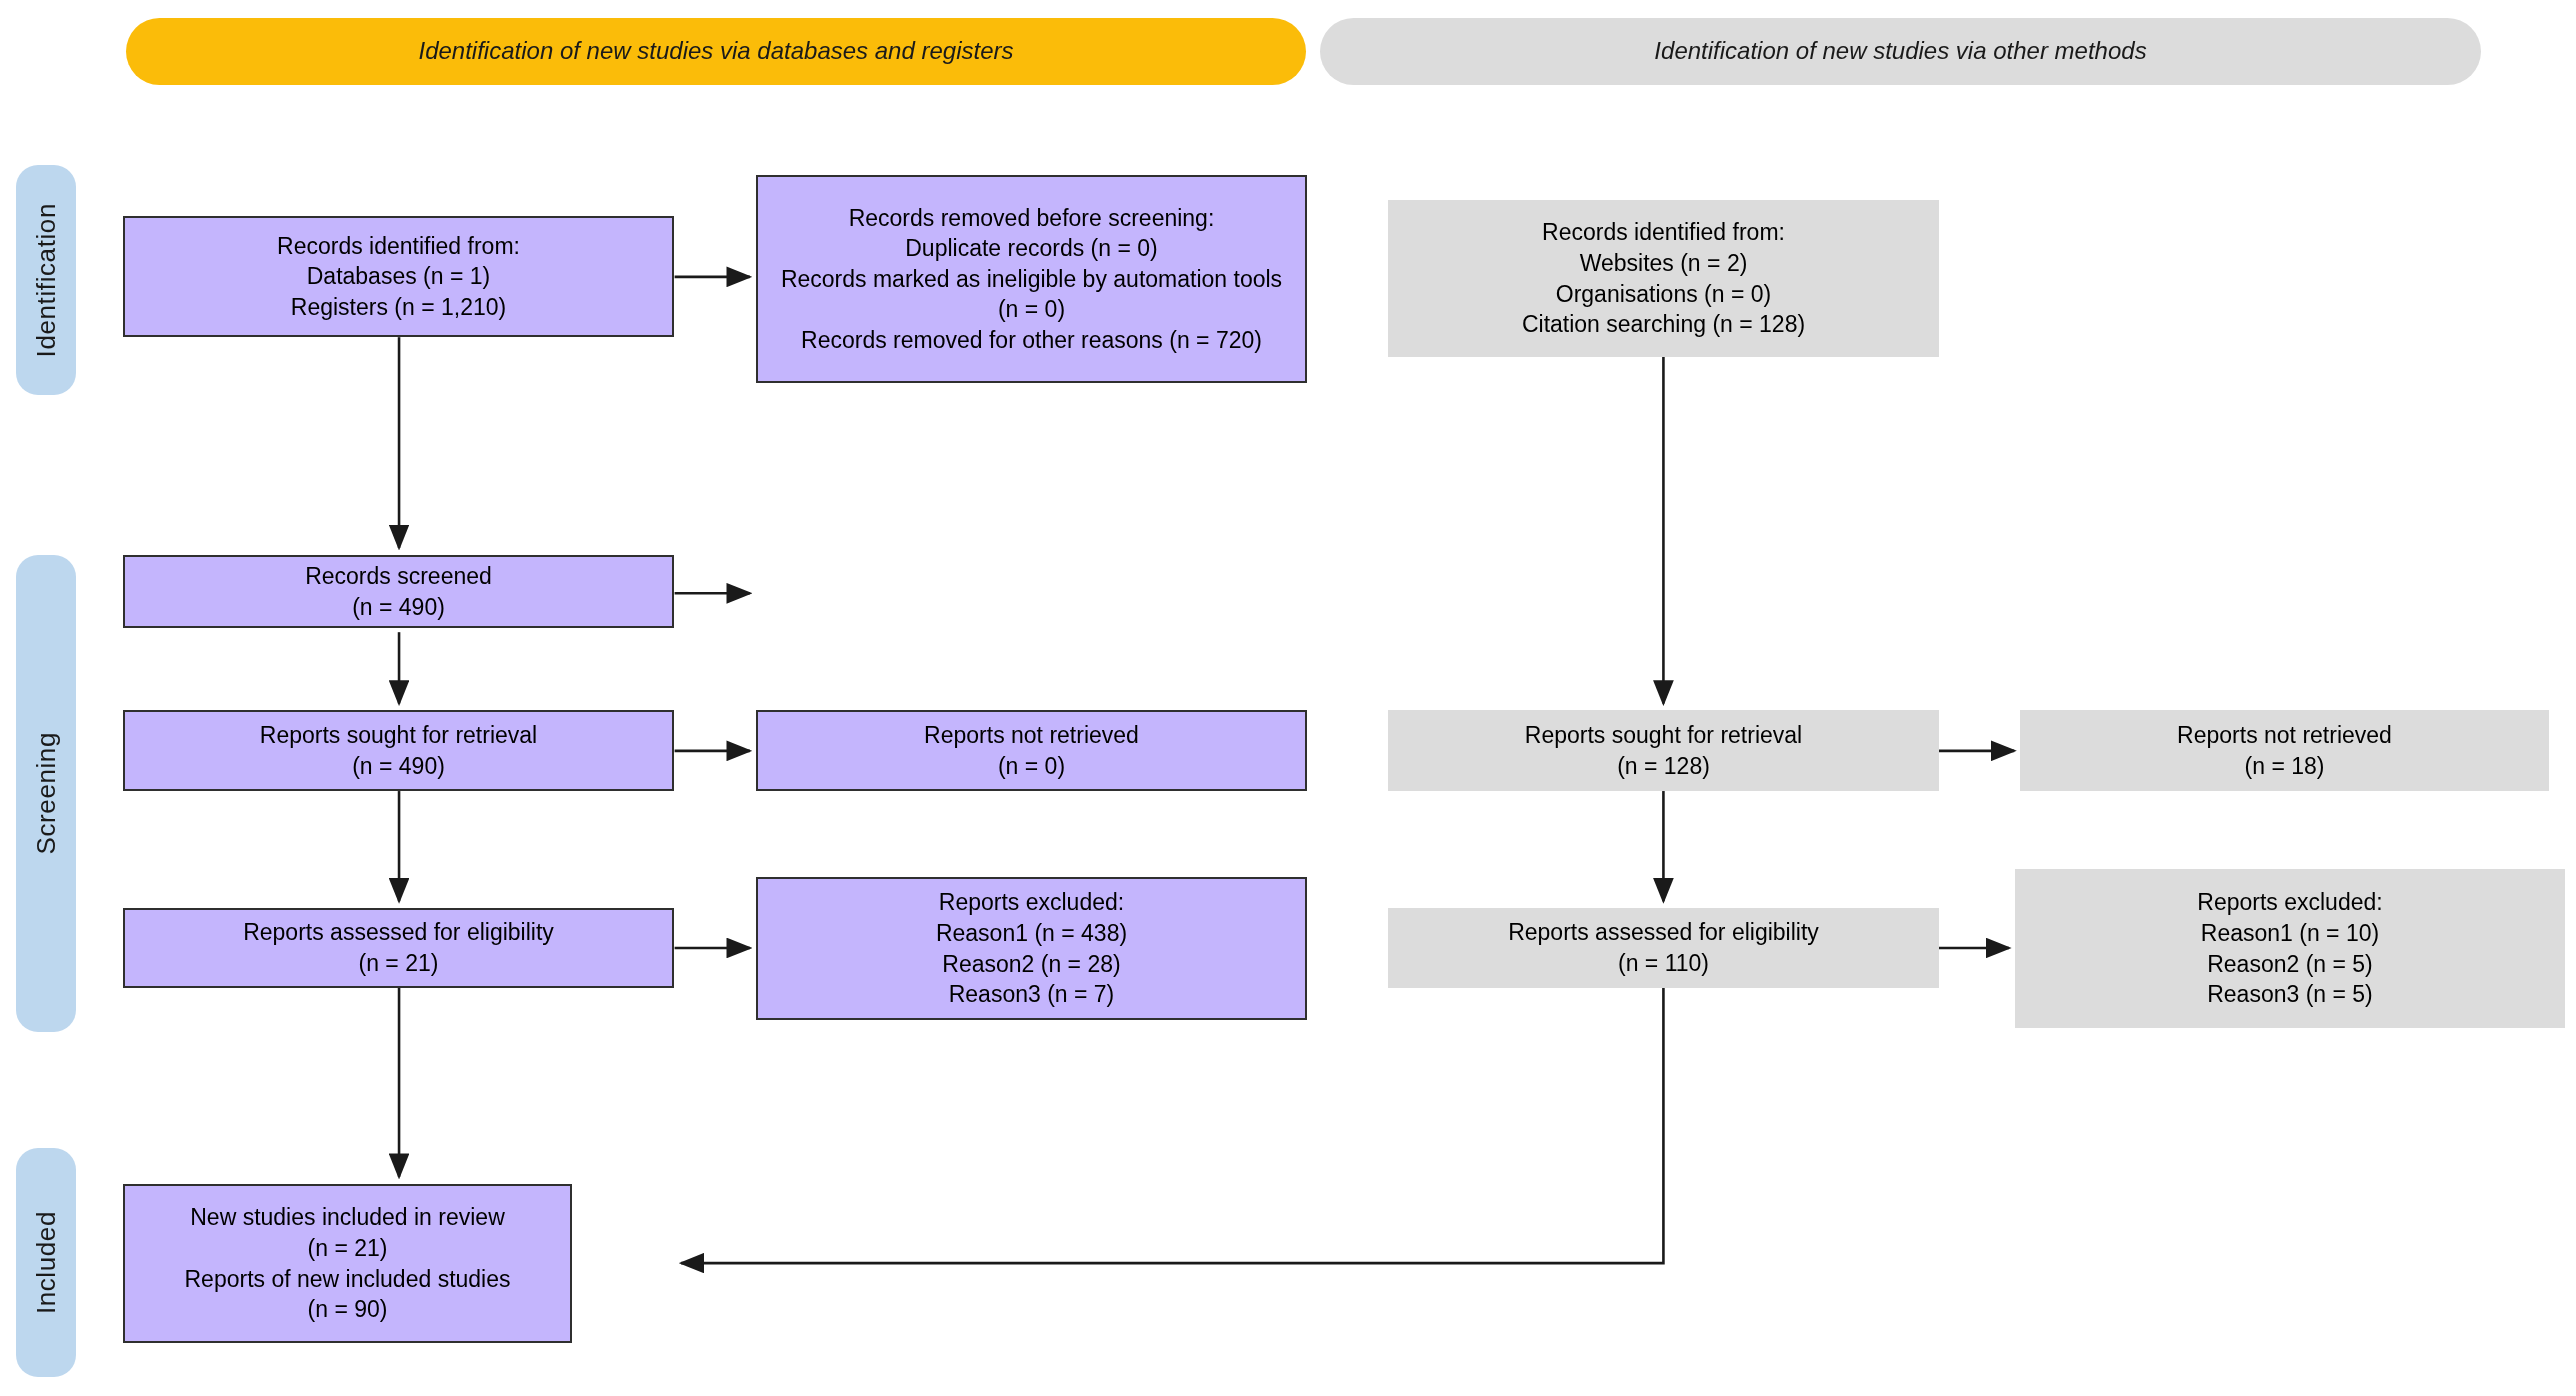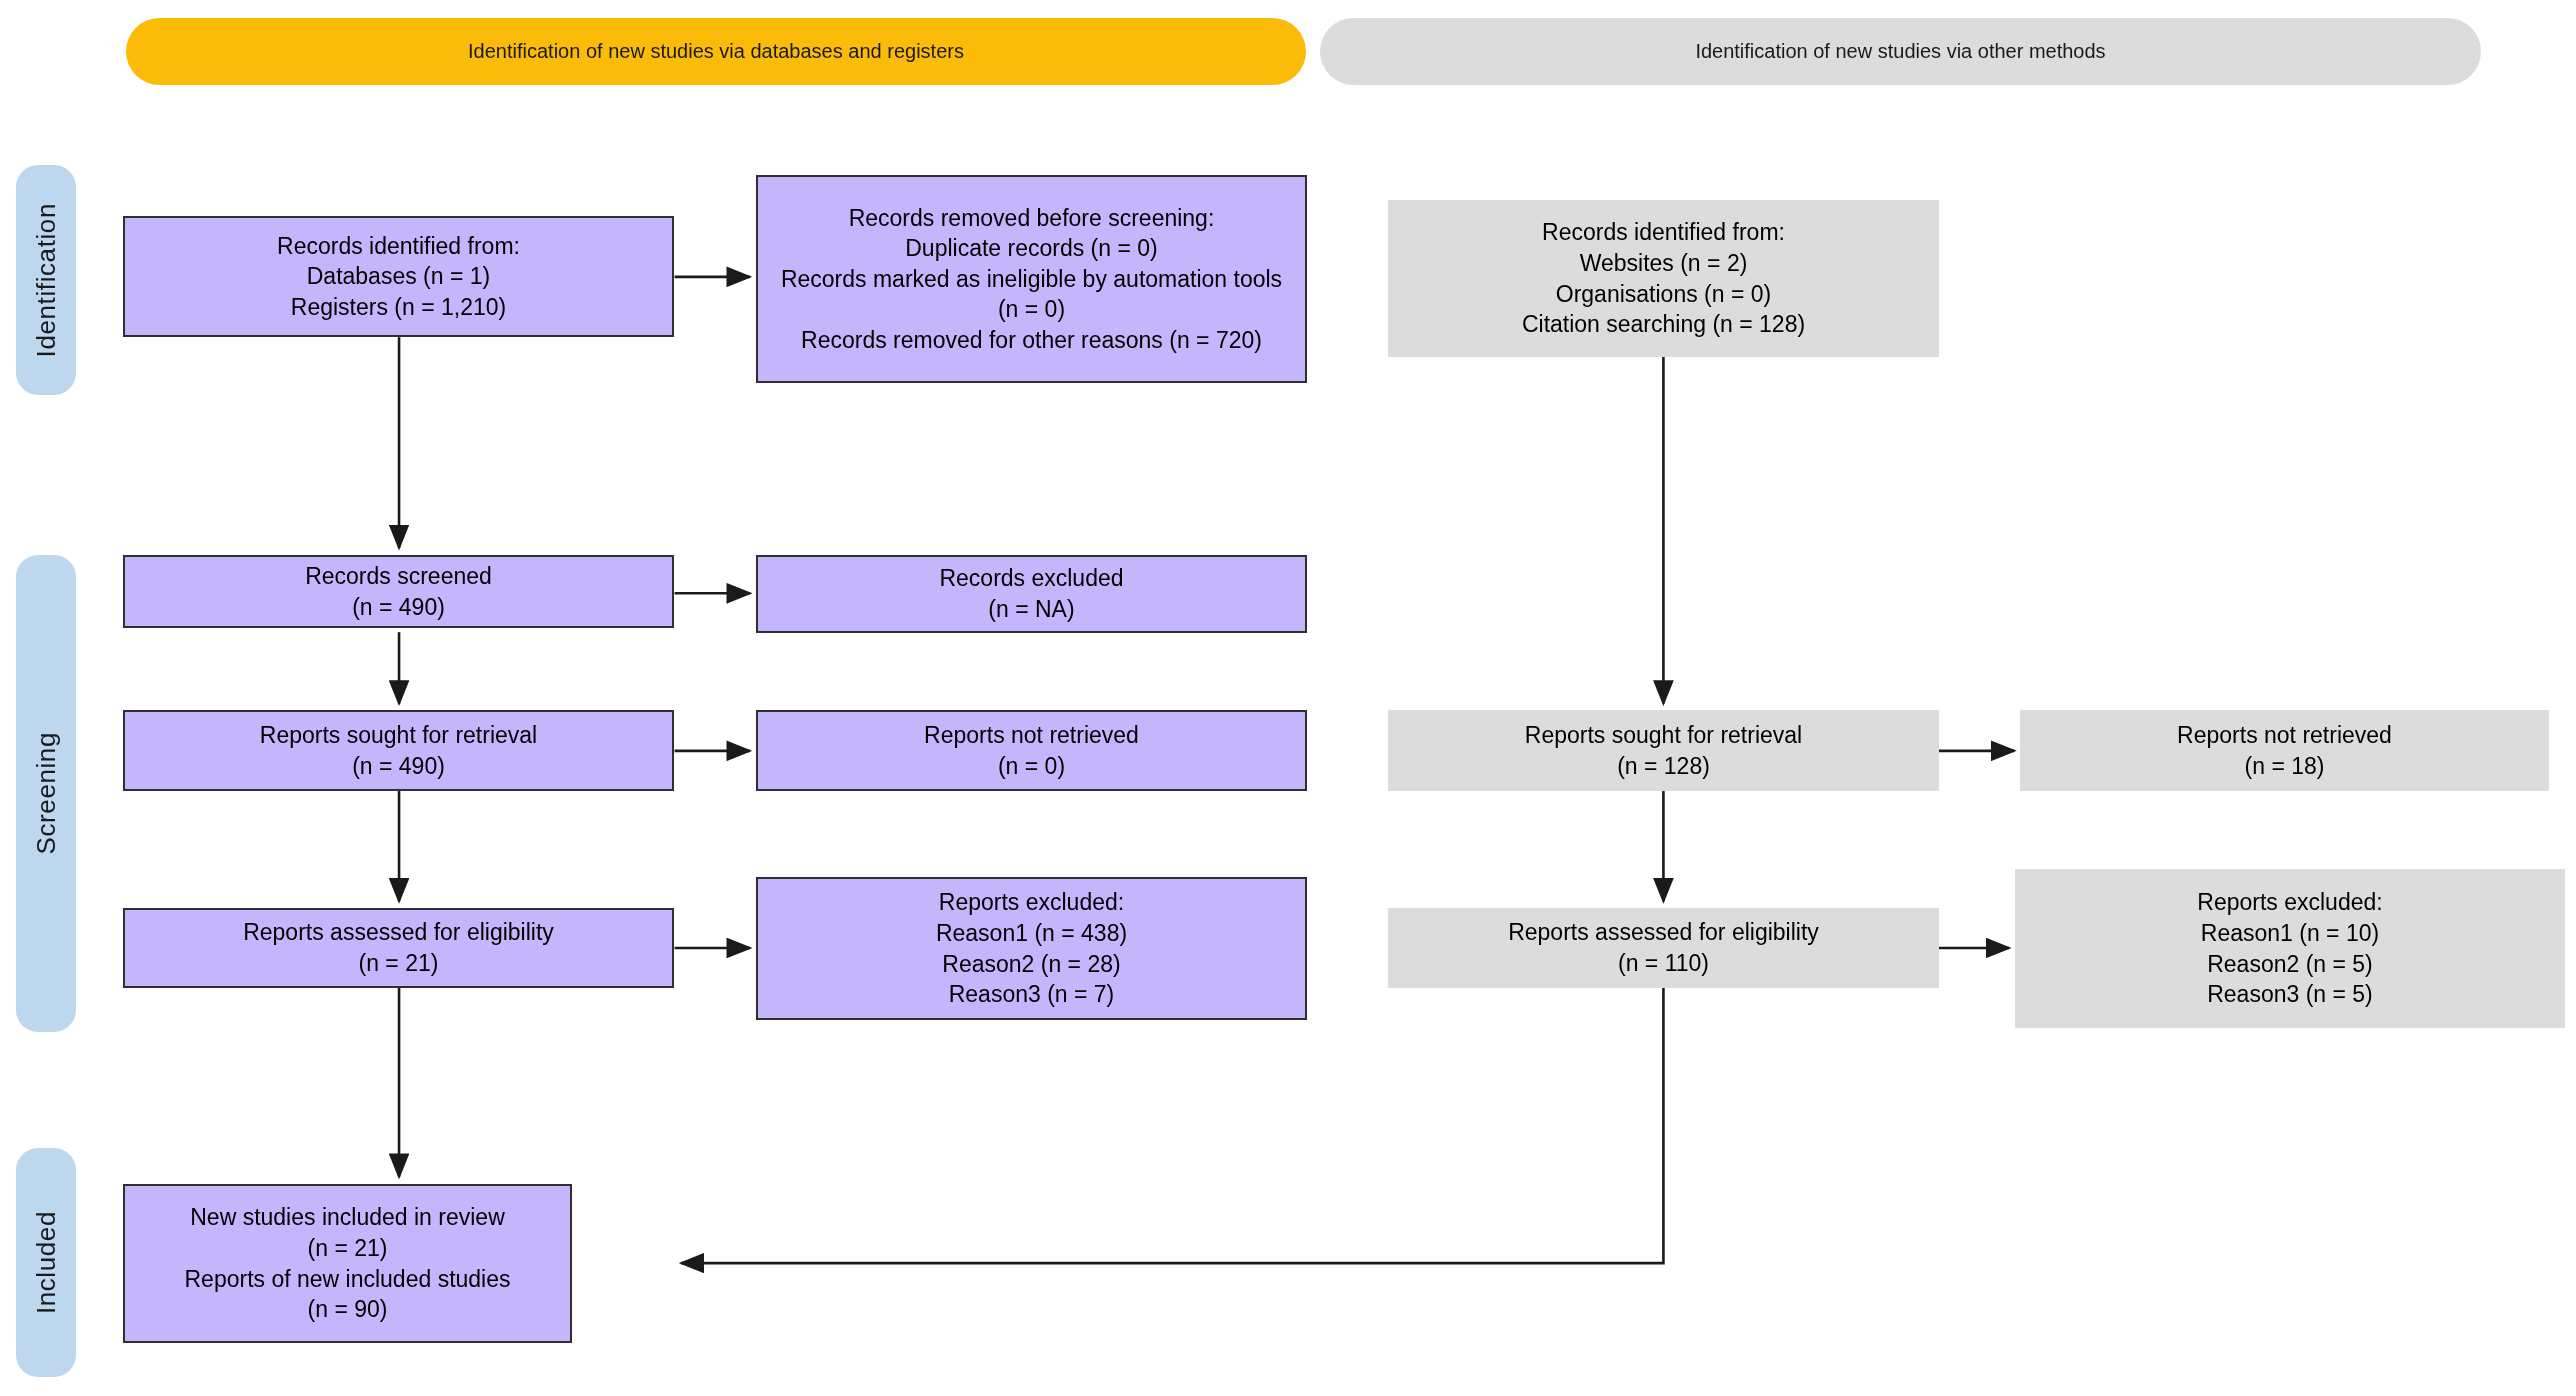--- a/index.html
+++ b/index.html
@@ -23,22 +23,23 @@
   }
   .banner {
     position: absolute;
     top: 17.5px;
     height: 67px;
     border-radius: 34px;
     display: flex;
     align-items: center;
     justify-content: center;
     text-align: left;
-    font-size: 20px;
+    font-size: 24px;
     color: #1a1a1a;
+    font-style: italic;
   }
   .banner.yellow { background: var(--banner_left_bg, #FBBC09); }
   .banner.gray   { background: var(--banner_right_bg, #DCDCDC); }
   .ribbon {
     position: absolute;
     left: 16px;
     width: 60px;
     background: var(--stage_ribbon_bg, #BDD7EE);
     border-radius: 22px;
     display: flex;
@@ -117,22 +118,20 @@
 
   <div class="box white" style="left:123px; top:216px; width:551px; height:121px;">Records identified from:
 Databases (n = 1)
 Registers (n = 1,210)</div>
   <div class="box white" style="left:756px; top:175px; width:551px; height:208px;">Records removed before screening:
 Duplicate records (n = 0)
 Records marked as ineligible by automation tools (n = 0)
 Records removed for other reasons (n = 720)</div>
   <div class="box white" style="left:123px; top:555px; width:551px; height:73px;">Records screened
 (n = 490)</div>
-  <div class="box white" style="left:756px; top:555px; width:551px; height:78px;">Records excluded
-(n = NA)</div>
   <div class="box white" style="left:123px; top:710px; width:551px; height:81px;">Reports sought for retrieval
 (n = 490)</div>
   <div class="box white" style="left:756px; top:710px; width:551px; height:81px;">Reports not retrieved
 (n = 0)</div>
   <div class="box white" style="left:123px; top:908px; width:551px; height:80px;">Reports assessed for eligibility
 (n = 21)</div>
   <div class="box white" style="left:756px; top:877px; width:551px; height:143px;">Reports excluded:
 Reason1 (n = 438)
 Reason2 (n = 28)
 Reason3 (n = 7)</div>

